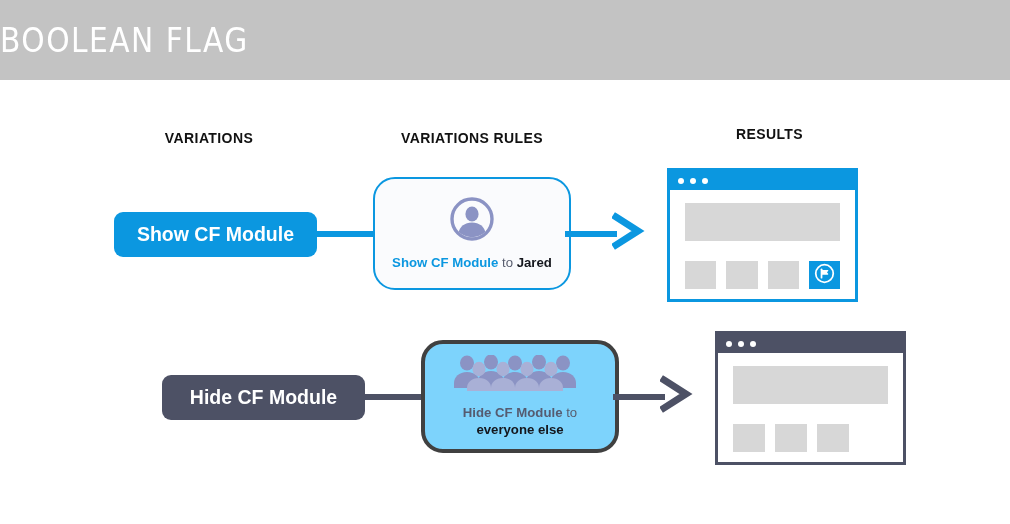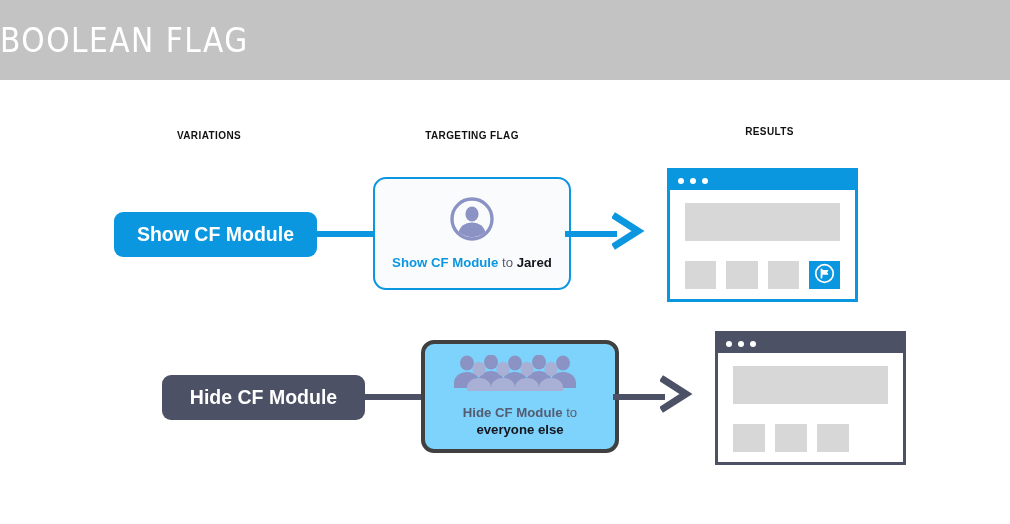--- a/index.html
+++ b/index.html
@@ -22,21 +22,21 @@
     color: #ffffff;
     font-size: 33px;
     font-weight: 300;
     letter-spacing: 1.5px;
     font-family: "DejaVu Sans Condensed", "Liberation Sans", sans-serif;
   }
 
   
   .col-head {
     position: absolute;
-    font-size: 10px;
+    font-size: 14px;
     font-weight: bold;
     color: #111111;
     letter-spacing: .4px;
     text-align: center;
     white-space: nowrap;
     transform: translateX(-50%);
   }
   #head-variations { left: 209px; top: 130px; }
   #head-targeting  { left: 472px; top: 130px; }
   #head-results    { left: 759px; top: 126px; padding-left: 21px; }
@@ -70,21 +70,21 @@
   .conn-left  { left: 312px; width: 68px; }
   .conn-right { left: 565px; width: 52px; }
   .c-show { background: #0b97e0; }
   .c-hide { background: #4d5165; }
 
   
   .card {
     position: absolute;
     left: 373px; top: 27px;
     width: 198px; height: 113px;
-    border-radius: 13px;
+    border-radius: 22px;
     background: #fafbfd;
     display: flex; flex-direction: column;
     align-items: center; justify-content: center;
     padding: 6px 8px;
   }
   .card-show { border: 2px solid #0b97e0; }
   .card-hide { border: 4px solid #404040; background: #7dd3fc; }
 
   .card-icon { display: block; margin-bottom: 9px; }
   .card-text {
@@ -130,21 +130,21 @@
 </head>
 <body>
 
 <div id="page">
 
   <div class="banner">
     <div class="banner-title">BOOLEAN FLAG</div>
   </div>
 
   <div class="col-head" id="head-variations">VARIATIONS</div>
-  <div class="col-head" id="head-targeting">TARGETING FLAG</div>
+  <div class="col-head" id="head-targeting">VARIATIONS RULES</div>
   <div class="col-head" id="head-results">RESULTS</div>
 
   <div class="row" id="row-show">
 
     <div class="pill pill-show">
       <span>Show CF Module</span>
     </div>
 
     <div class="connector conn-left c-show"></div>
 

